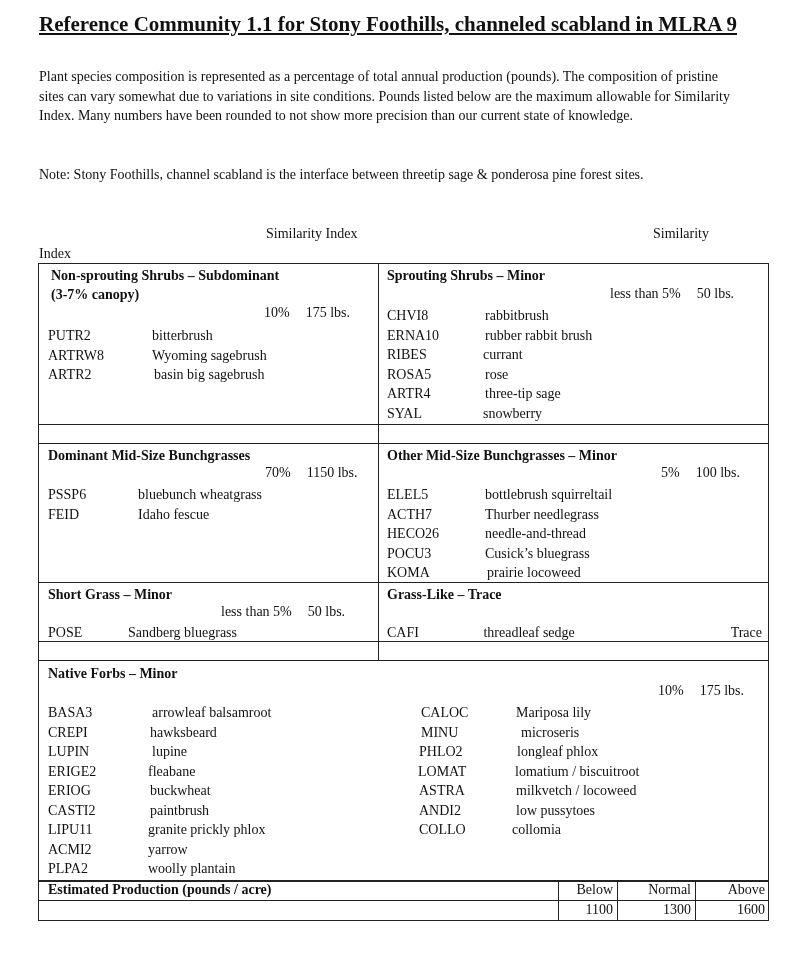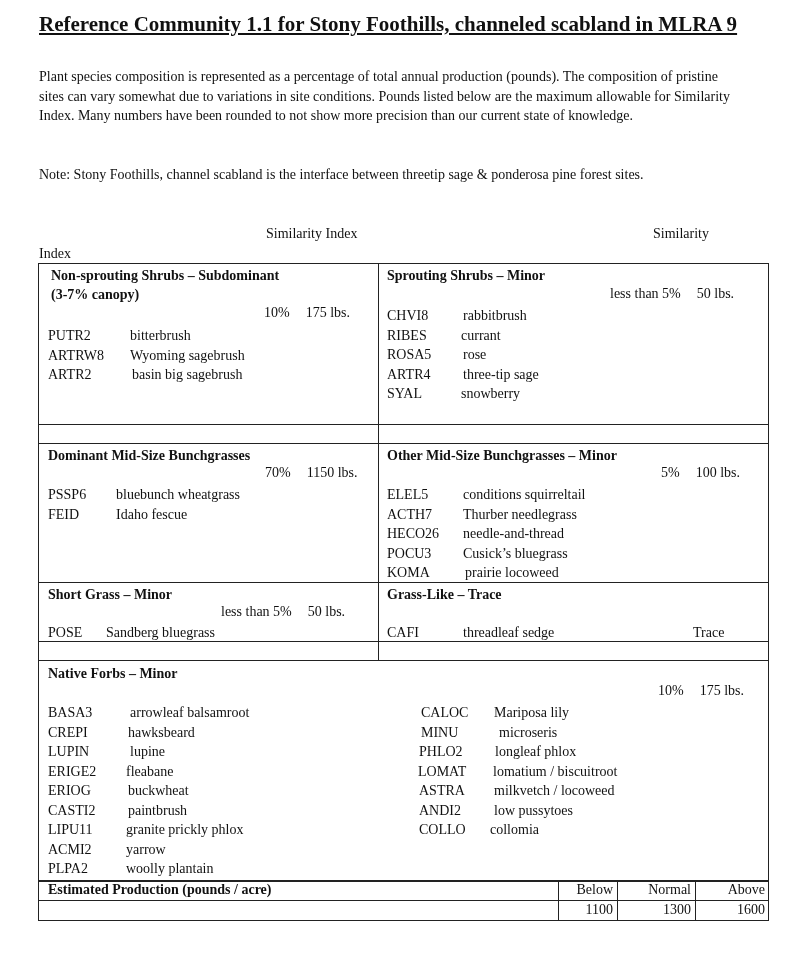--- a/index.html
+++ b/index.html
@@ -14,21 +14,21 @@
   .sim-index { position:absolute; left:39px; top:246px; font-size:14px; }
 
   .tbl { position:absolute; left:38px; top:263px; width:731px; border:1.5px solid #222; box-sizing:border-box; }
   .hline { position:absolute; left:38px; width:731px; height:0; border-top:1.5px solid #222; }
   .vline { position:absolute; width:0; border-left:1.5px solid #222; }
 
   .cell { position:absolute; font-size:14px; line-height:19.5px; }
   .cell h3 { margin:0; font-size:14px; font-weight:bold; line-height:19px; }
   .amt { position:absolute; font-size:14px; white-space:nowrap; }
   .amt span + span { margin-left:16px; }
-  .sp { display:flex; white-space:nowrap; }
+  .sp { display:flex; white-space:nowrap;gap:22px; }
   .sp .code { display:inline-block; }
   .forb-col { position:absolute; font-size:14px; line-height:19.5px; }
 
   .prod-label { position:absolute; left:48px; top:882px; font-size:14px; font-weight:bold; }
   .prod-h { position:absolute; top:882px; font-size:14px; text-align:right; }
   .prod-v { position:absolute; top:902px; font-size:14px; text-align:right; }
 </style>
 </head>
 <body>
 
@@ -79,20 +79,24 @@
 </div>
 <div class="amt" style="left:610px;top:286px;">
   <span>less than 5%</span><span>50 lbs.</span>
 </div>
 <div class="cell" style="left:387px;top:306px;">
   <div class="sp">
       <span class="code" style="width:76px">CHVI8</span>
       <span>rabbitbrush</span>
     </div>
   <div class="sp">
+      <span class="code" style="width:76px">ERNA10</span>
+      <span>rubber rabbit brush</span>
+    </div>
+  <div class="sp">
       <span class="code" style="width:74px">RIBES</span>
       <span>currant</span>
     </div>
   <div class="sp">
       <span class="code" style="width:76px">ROSA5</span>
       <span>rose</span>
     </div>
   <div class="sp">
       <span class="code" style="width:76px">ARTR4</span>
       <span>three-tip sage</span>
@@ -122,21 +126,21 @@
 
 <div class="cell" style="left:387px;top:446px;">
   <h3>Other Mid-Size Bunchgrasses – Minor</h3>
 </div>
 <div class="amt" style="left:661px;top:465px;">
   <span>5%</span><span>100 lbs.</span>
 </div>
 <div class="cell" style="left:387px;top:485px;">
   <div class="sp">
       <span class="code" style="width:76px">ELEL5</span>
-      <span>conditions squirreltail</span>
+      <span>bottlebrush squirreltail</span>
     </div>
   <div class="sp">
       <span class="code" style="width:76px">ACTH7</span>
       <span>Thurber needlegrass</span>
     </div>
   <div class="sp">
       <span class="code" style="width:76px">HECO26</span>
       <span>needle-and-thread</span>
     </div>
   <div class="sp">

